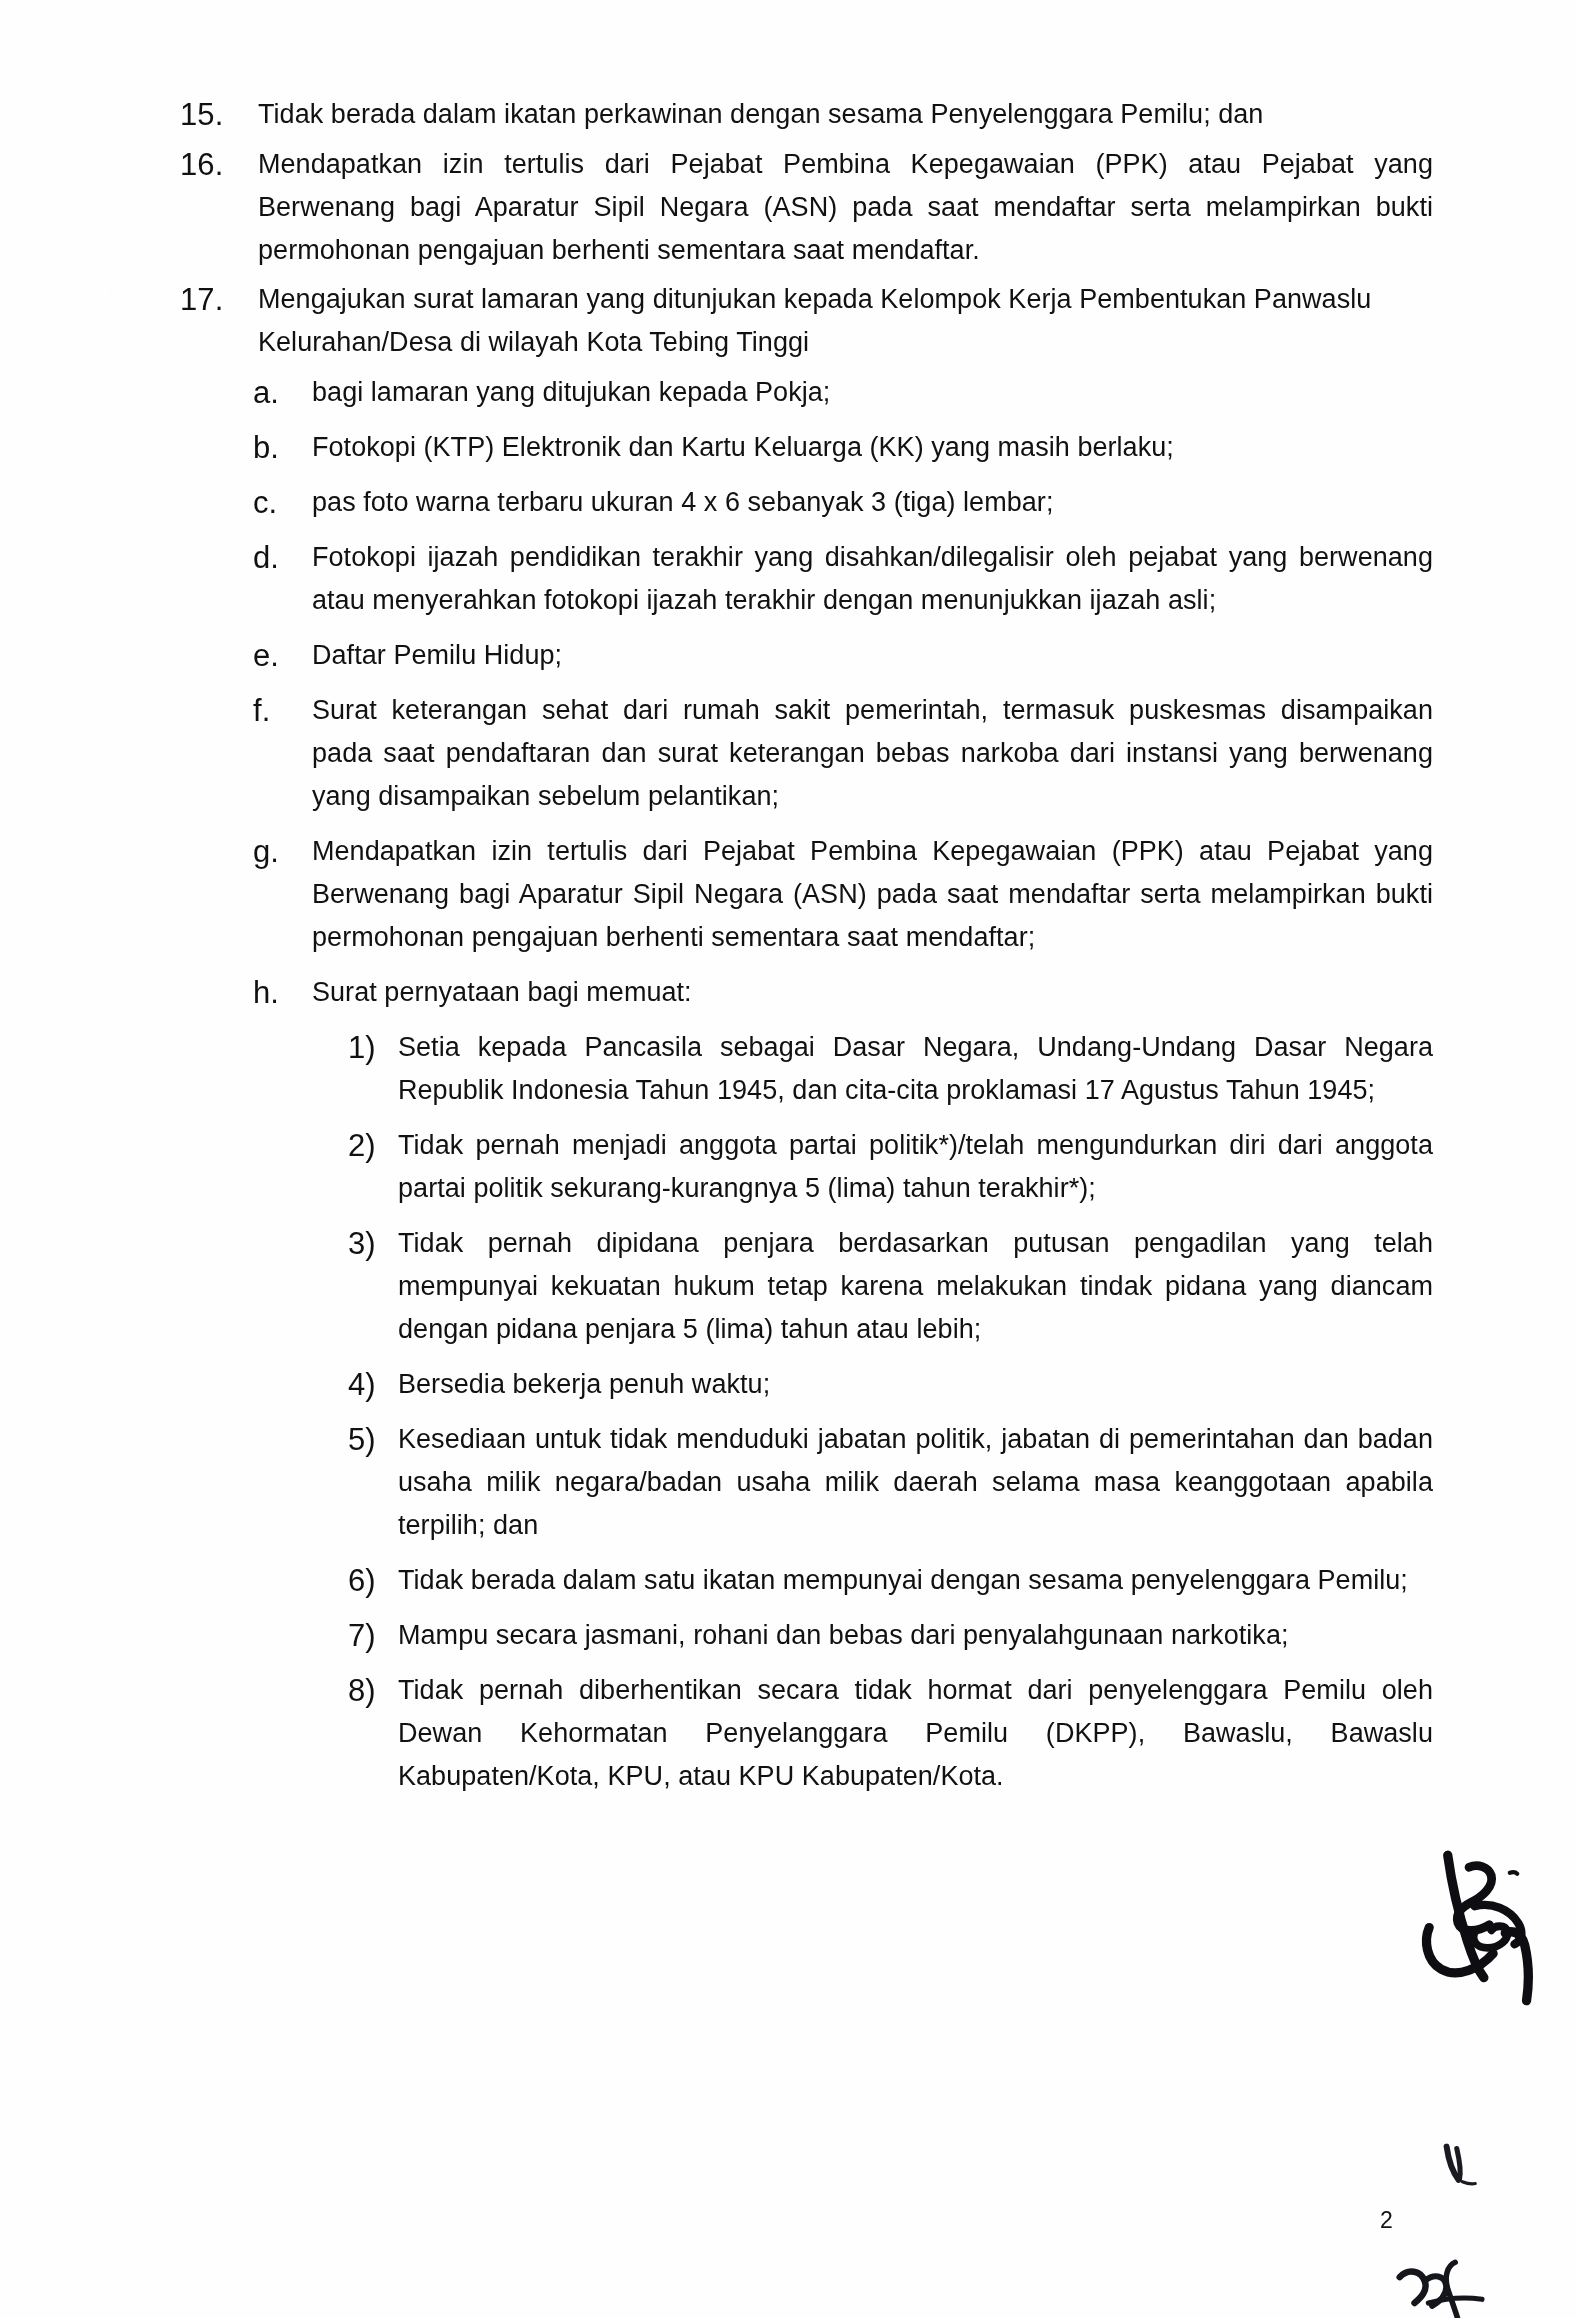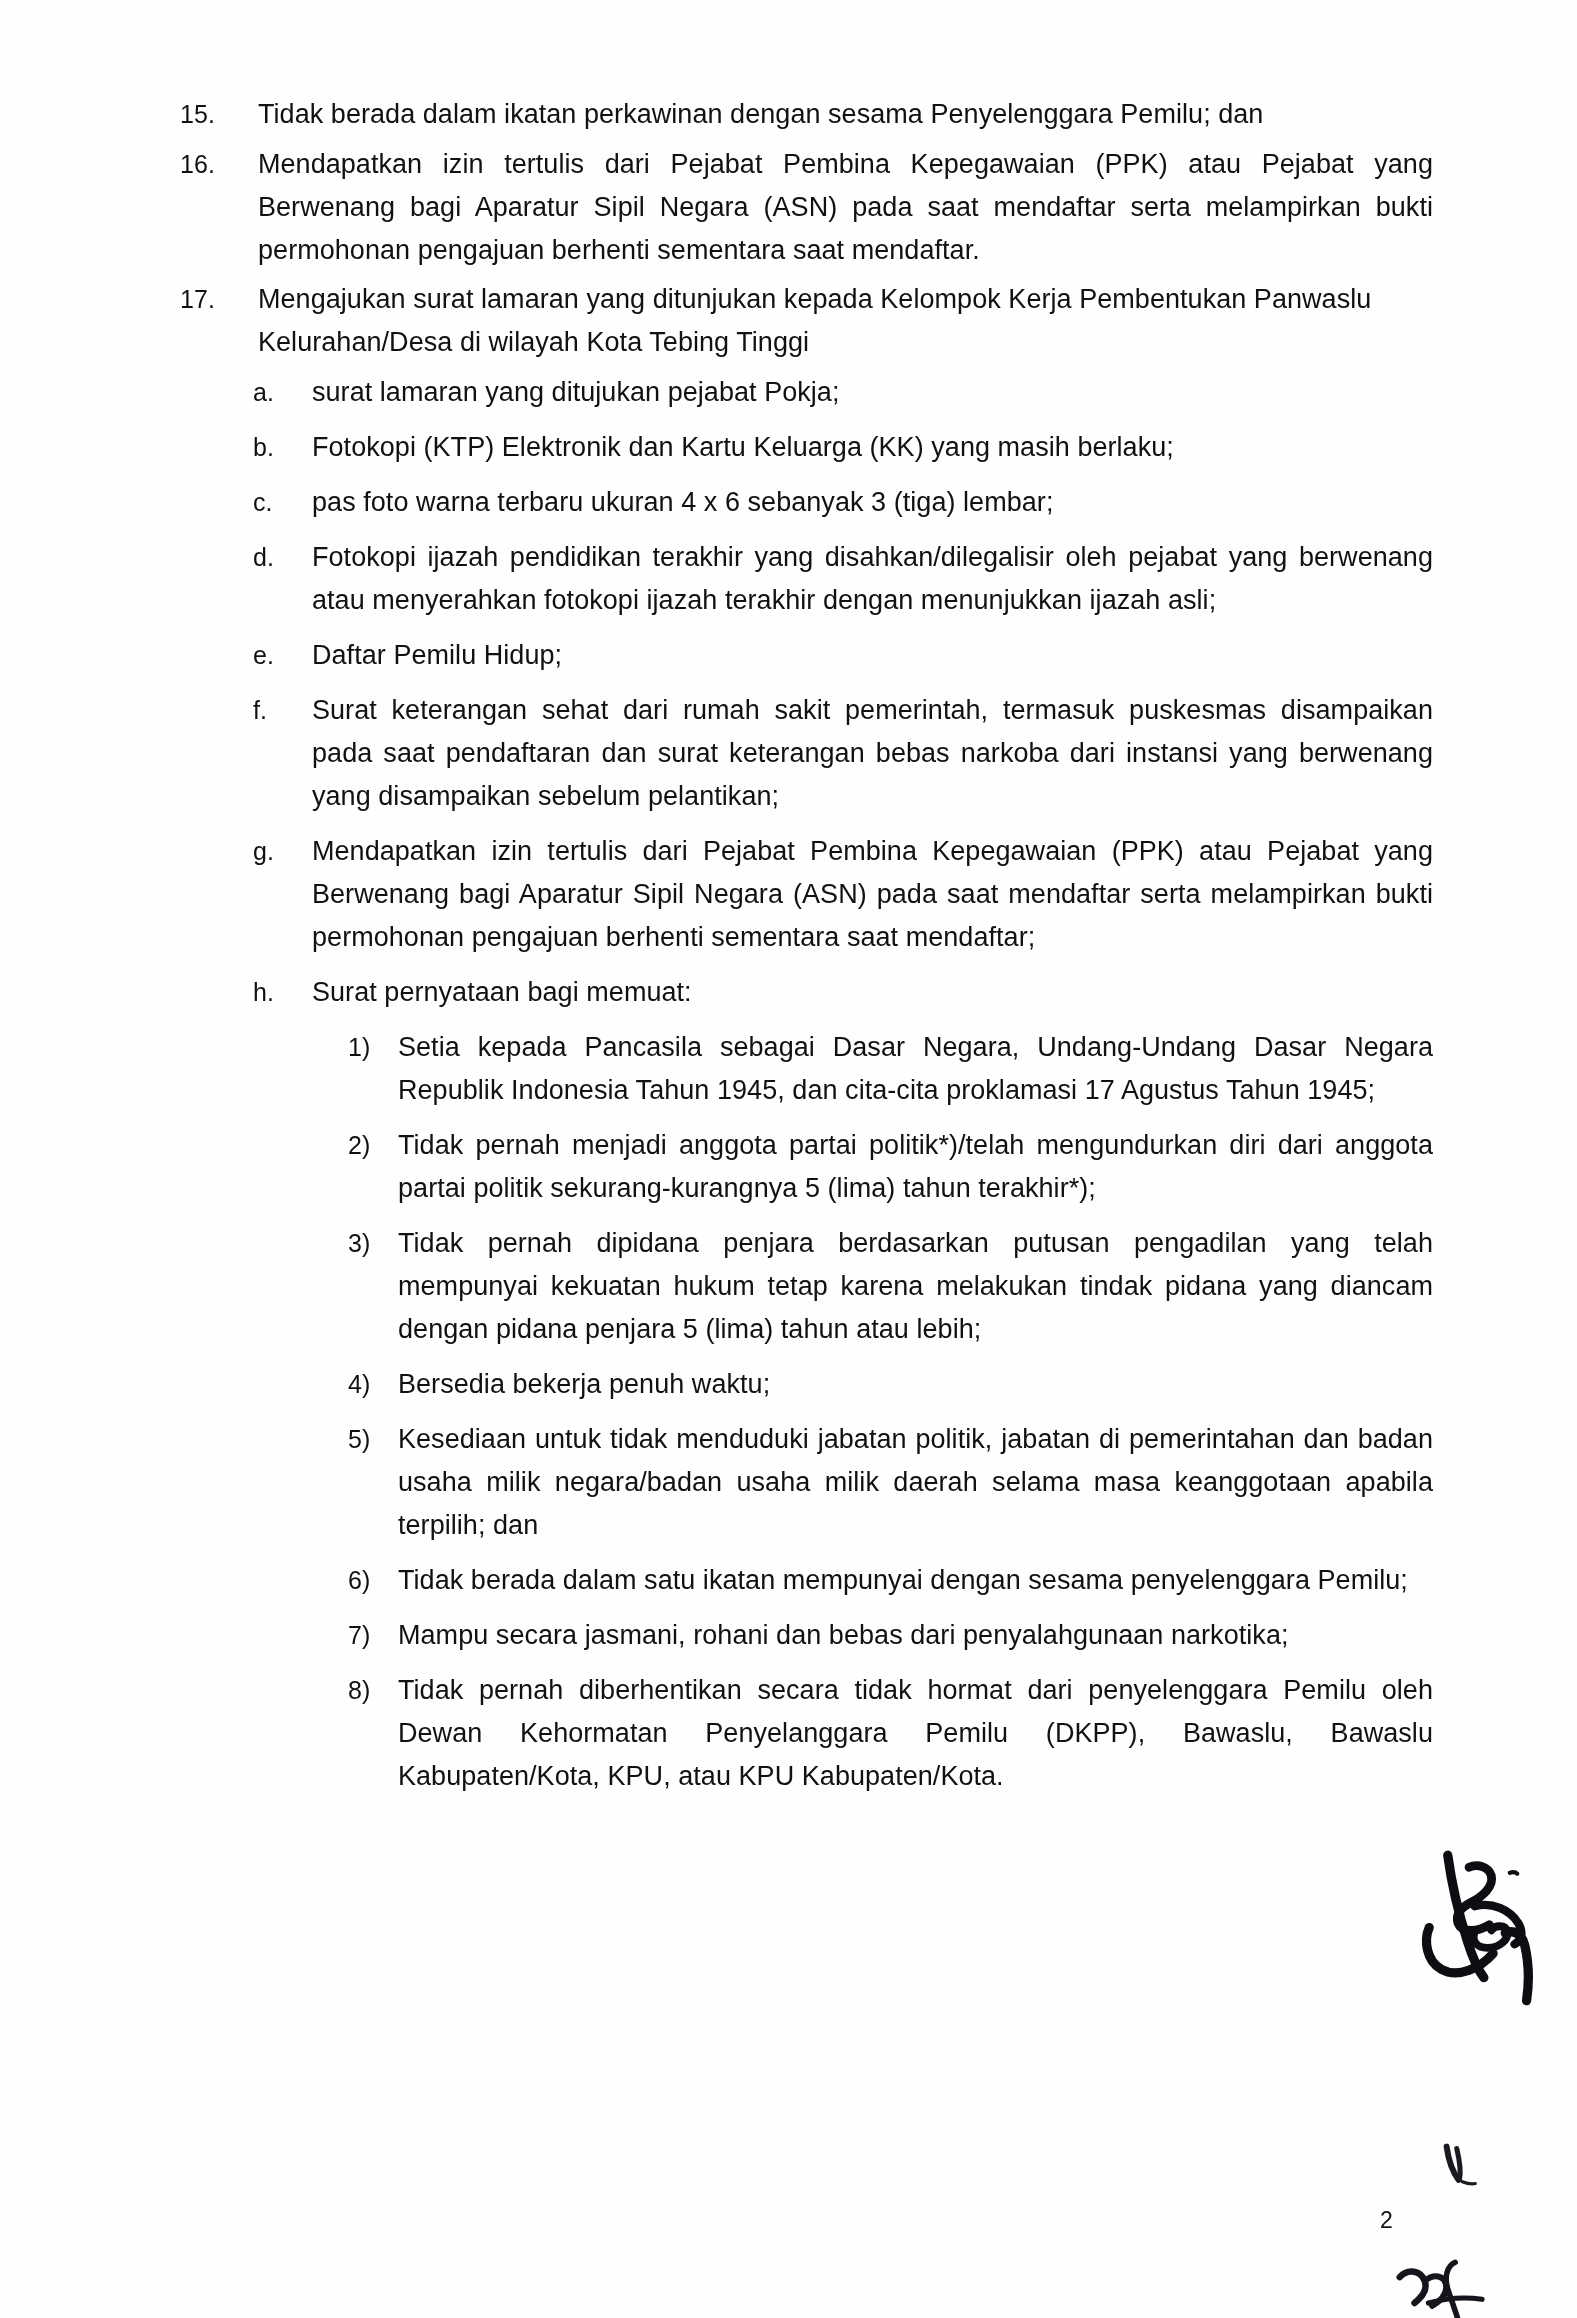--- a/index.html
+++ b/index.html
@@ -36,21 +36,21 @@
     width: 1577px;
   }
 
   
   .item {
     display: flex;
     align-items: flex-start;
   }
   .marker {
     flex: 0 0 auto;
-    font-size: 25px;
+    font-size: 31px;
     line-height: 43px;
     letter-spacing: 0.1px;
     white-space: nowrap;
   }
   .text {
     flex: 1 1 auto;
     font-size: 27px;
     line-height: 43px;
     text-align: justify;
     text-justify: inter-word;
@@ -108,21 +108,21 @@
         <div class="text">Mendapatkan izin tertulis dari Pejabat Pembina Kepegawaian (PPK) atau Pejabat yang Berwenang bagi Aparatur Sipil Negara (ASN) pada saat mendaftar serta melampirkan bukti permohonan pengajuan berhenti sementara saat mendaftar.</div>
       </div>
       <div class="gap-sm"></div>
       <div class="item lvl1">
         <div class="marker">17.</div>
         <div class="text noj">Mengajukan surat lamaran yang ditunjukan kepada Kelompok Kerja Pembentukan Panwaslu Kelurahan/Desa di wilayah Kota Tebing Tinggi</div>
       </div>
       <div class="gap-sm"></div>
       <div class="item lvl2">
         <div class="marker">a.</div>
-        <div class="text noj">surat lamaran yang ditujukan pejabat Pokja;</div>
+        <div class="text noj">bagi lamaran yang ditujukan kepada Pokja;</div>
       </div>
       <div class="gap-md"></div>
       <div class="item lvl2">
         <div class="marker">b.</div>
         <div class="text noj">Fotokopi (KTP) Elektronik dan Kartu Keluarga (KK) yang masih berlaku;</div>
       </div>
       <div class="gap-md"></div>
       <div class="item lvl2">
         <div class="marker">c.</div>
         <div class="text noj">pas foto warna terbaru ukuran 4 x 6 sebanyak 3 (tiga) lembar;</div>

